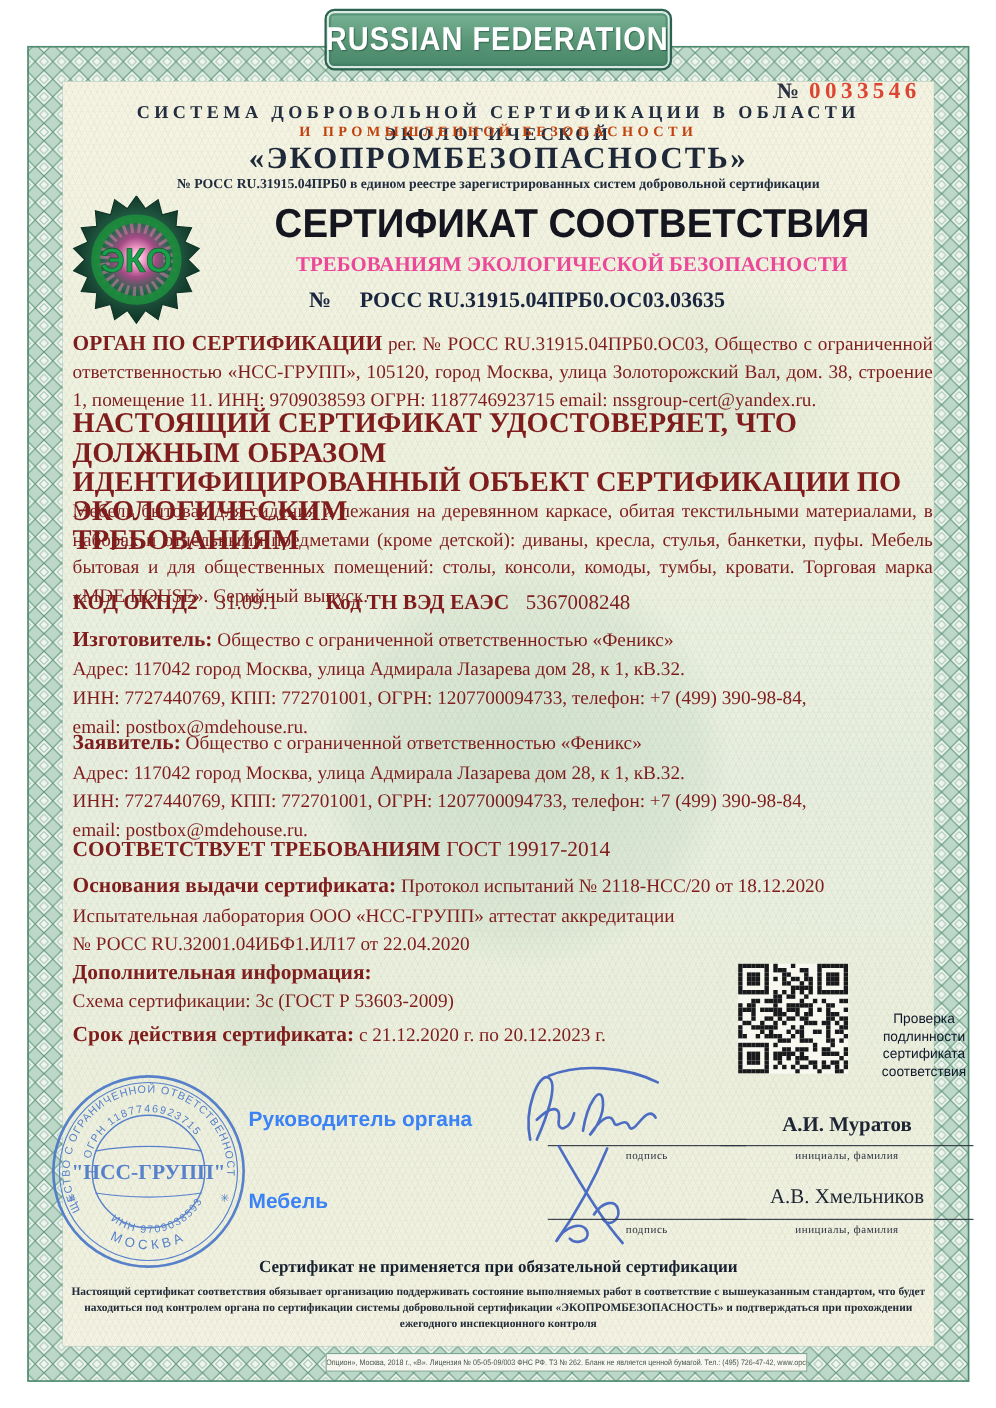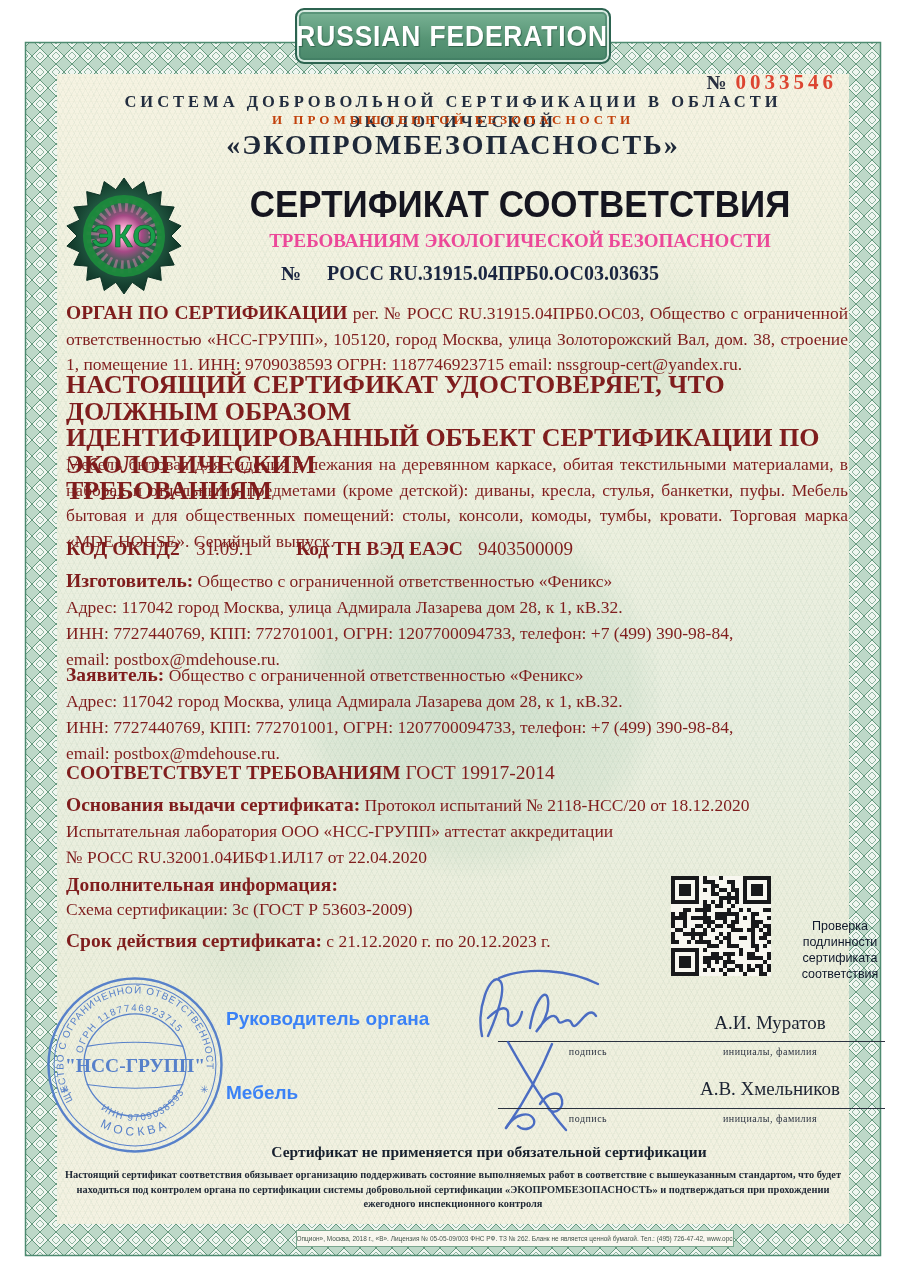--- a/index.html
+++ b/index.html
@@ -62,21 +62,21 @@
   #qr{left:671px;top:876px;width:100px;height:100px;background:#f8f7f0;}
   #qrcap{left:785px;top:918px;width:110px;font-family:"Liberation Sans",sans-serif;font-size:12.5px;
      line-height:16px;color:#0f172a;white-space:pre-line;text-align:center;}
   
   .sigline{border-bottom:1.5px solid #2b3240;height:0;}
   .subcap{font-size:10px;color:#2b3240;text-align:center;letter-spacing:.5px;}
   .roleLbl{font-family:"Liberation Sans",sans-serif;font-weight:bold;font-size:19px;color:#3b82f6;}
   .persName{font-size:19px;color:#1d2433;text-align:center;}
   #stampwrap{left:42px;top:972px;width:186px;height:186px;opacity:.92;}
   
-  #note{top:1143px;left:57px;width:792px;text-align:center;font-weight:bold;font-size:15.5px;color:#17202e;padding-left:36px;}
+  #note{top:1143px;left:57px;width:792px;text-align:center;font-weight:bold;font-size:15.5px;color:#17202e;}
   #fineprint{top:1168px;left:52px;width:802px;text-align:center;font-weight:bold;font-size:10.4px;
      line-height:14.5px;color:#222b38;}
   #printstrip{left:296px;top:1230px;width:436px;height:15px;background:#f8f7ef;border:1px solid #7aa78f;
      display:flex;align-items:center;justify-content:center;overflow:hidden;}
   #printstrip span{font-family:"Liberation Sans",sans-serif;font-size:7.2px;color:#44554b;white-space:nowrap;
      transform:scaleX(.9);}
 </style>
 </head>
 <body>
 
@@ -110,20 +110,21 @@
   </div>
 
   <div id="blankno" class="abs">
     <span>№</span>
     <span class="digits">0033546</span>
   </div>
 
   <div id="sys1" class="abs ctr">СИСТЕМА ДОБРОВОЛЬНОЙ СЕРТИФИКАЦИИ В ОБЛАСТИ ЭКОЛОГИЧЕСКОЙ</div>
   <div id="sys2" class="abs ctr">И ПРОМЫШЛЕННОЙ БЕЗОПАСНОСТИ</div>
   <div id="sysname" class="abs ctr">«ЭКОПРОМБЕЗОПАСНОСТЬ»</div>
+  <div id="registry" class="abs ctr">№ РОСС RU.31915.04ПРБ0 в едином реестре зарегистрированных систем добровольной сертификации</div>
 
   <svg class="abs" width="124" height="118" viewBox="0 0 124 118" style="left:62px;top:178px;">
     <defs>
       <radialGradient id="ecograd" cx="50%" cy="48%" r="60%">
         <stop offset="0%" stop-color="#ffe9f4"></stop>
         <stop offset="12%" stop-color="#f09ac6"></stop>
         <stop offset="26%" stop-color="#a64a86"></stop>
         <stop offset="45%" stop-color="#27654a"></stop>
         <stop offset="75%" stop-color="#153f2f"></stop>
         <stop offset="100%" stop-color="#0c2a20"></stop>
@@ -149,21 +150,21 @@
   <div id="statement" class="abs para lines">НАСТОЯЩИЙ СЕРТИФИКАТ УДОСТОВЕРЯЕТ, ЧТО ДОЛЖНЫМ ОБРАЗОМ
 ИДЕНТИФИЦИРОВАННЫЙ ОБЪЕКТ СЕРТИФИКАЦИИ ПО ЭКОЛОГИЧЕСКИМ
 ТРЕБОВАНИЯМ</div>
 
   <div id="objectp" class="abs para jst">Мебель бытовая для сидения и лежания на деревянном каркасе, обитая текстильными материалами, в наборах и отдельными предметами (кроме детской): диваны, кресла, стулья, банкетки, пуфы. Мебель бытовая и для общественных помещений: столы, консоли, комоды, тумбы, кровати. Торговая марка «MDE HOUSE». Серийный выпуск.</div>
 
   <div id="codesrow" class="abs para">
     <span class="lbl abs" style="left:0;">КОД ОКПД2</span>
     <span class="v abs" style="left:130px;">31.09.1</span>
     <span class="lbl abs" style="left:230px;">Код ТН ВЭД  ЕАЭС</span>
-    <span class="v abs" style="left:412px;">9403500009</span>
+    <span class="v abs" style="left:412px;">5367008248</span>
   </div>
 
   <div id="manu" class="abs para">
     <div class="blk-line"><span class="lbl">Изготовитель:</span> <span>Общество с ограниченной ответственностью «Феникс»</span></div>
     <div class="blk-line">Адрес: 117042 город Москва, улица Адмирала Лазарева дом 28, к 1, кВ.32.</div>
     <div class="blk-line">ИНН: 7727440769, КПП: 772701001, ОГРН: 1207700094733, телефон: +7 (499) 390-98-84,</div>
     <div class="blk-line"> email: postbox@mdehouse.ru.</div>
   </div>
 
   <div id="appl" class="abs para">
@@ -542,21 +543,21 @@
   <svg class="abs" width="160" height="82" viewBox="0 0 160 82" style="left:466px;top:966px;">
     <g fill="none" stroke="#3a5fc0" stroke-width="2.4" stroke-linecap="round" opacity=".9">
       <path d="M16,70 C10,42 24,8 33,14 C42,20 30,52 22,70"></path>
       <path d="M22,52 C34,40 44,38 42,52 C40,64 52,62 56,46"></path>
       <path d="M64,62 C68,36 80,20 82,34 C84,48 74,62 70,66 C78,54 88,44 92,54 C94,62 102,48 106,58 C110,68 122,36 130,50"></path>
       <path d="M33,12 C62,0 104,4 132,18"></path>
     </g>
   </svg>
   <div class="abs sigline" style="left:498px;top:1041px;width:180px;"></div>
   <div class="abs subcap" style="left:498px;top:1046px;width:180px;">подпись</div>
-  <div class="abs persName" style="left:660px;top:1012px;width:220px;">А.И. Муратов</div>
+  <div class="abs persName" style="left:660px;top:1012px;width:220px;font-weight:bold;">А.И. Муратов</div>
   <div class="abs sigline" style="left:655px;top:1041px;width:230px;"></div>
   <div class="abs subcap" style="left:655px;top:1046px;width:230px;">инициалы, фамилия</div>
 
   <div class="abs roleLbl" style="left:226px;top:1082px;">Мебель</div>
   <svg class="abs" width="120" height="100" viewBox="0 0 120 100" style="left:478px;top:1034px;">
     <g fill="none" stroke="#3a5fc0" stroke-width="2.4" stroke-linecap="round" opacity=".9">
       <path d="M30,8 C48,40 70,76 88,96"></path>
       <path d="M74,10 C60,44 42,74 28,94"></path>
       <path d="M28,94 C36,80 52,76 56,86 C58,94 46,98 40,92"></path>
       <path d="M62,70 C70,58 82,56 84,66 C86,76 74,82 70,74"></path>

